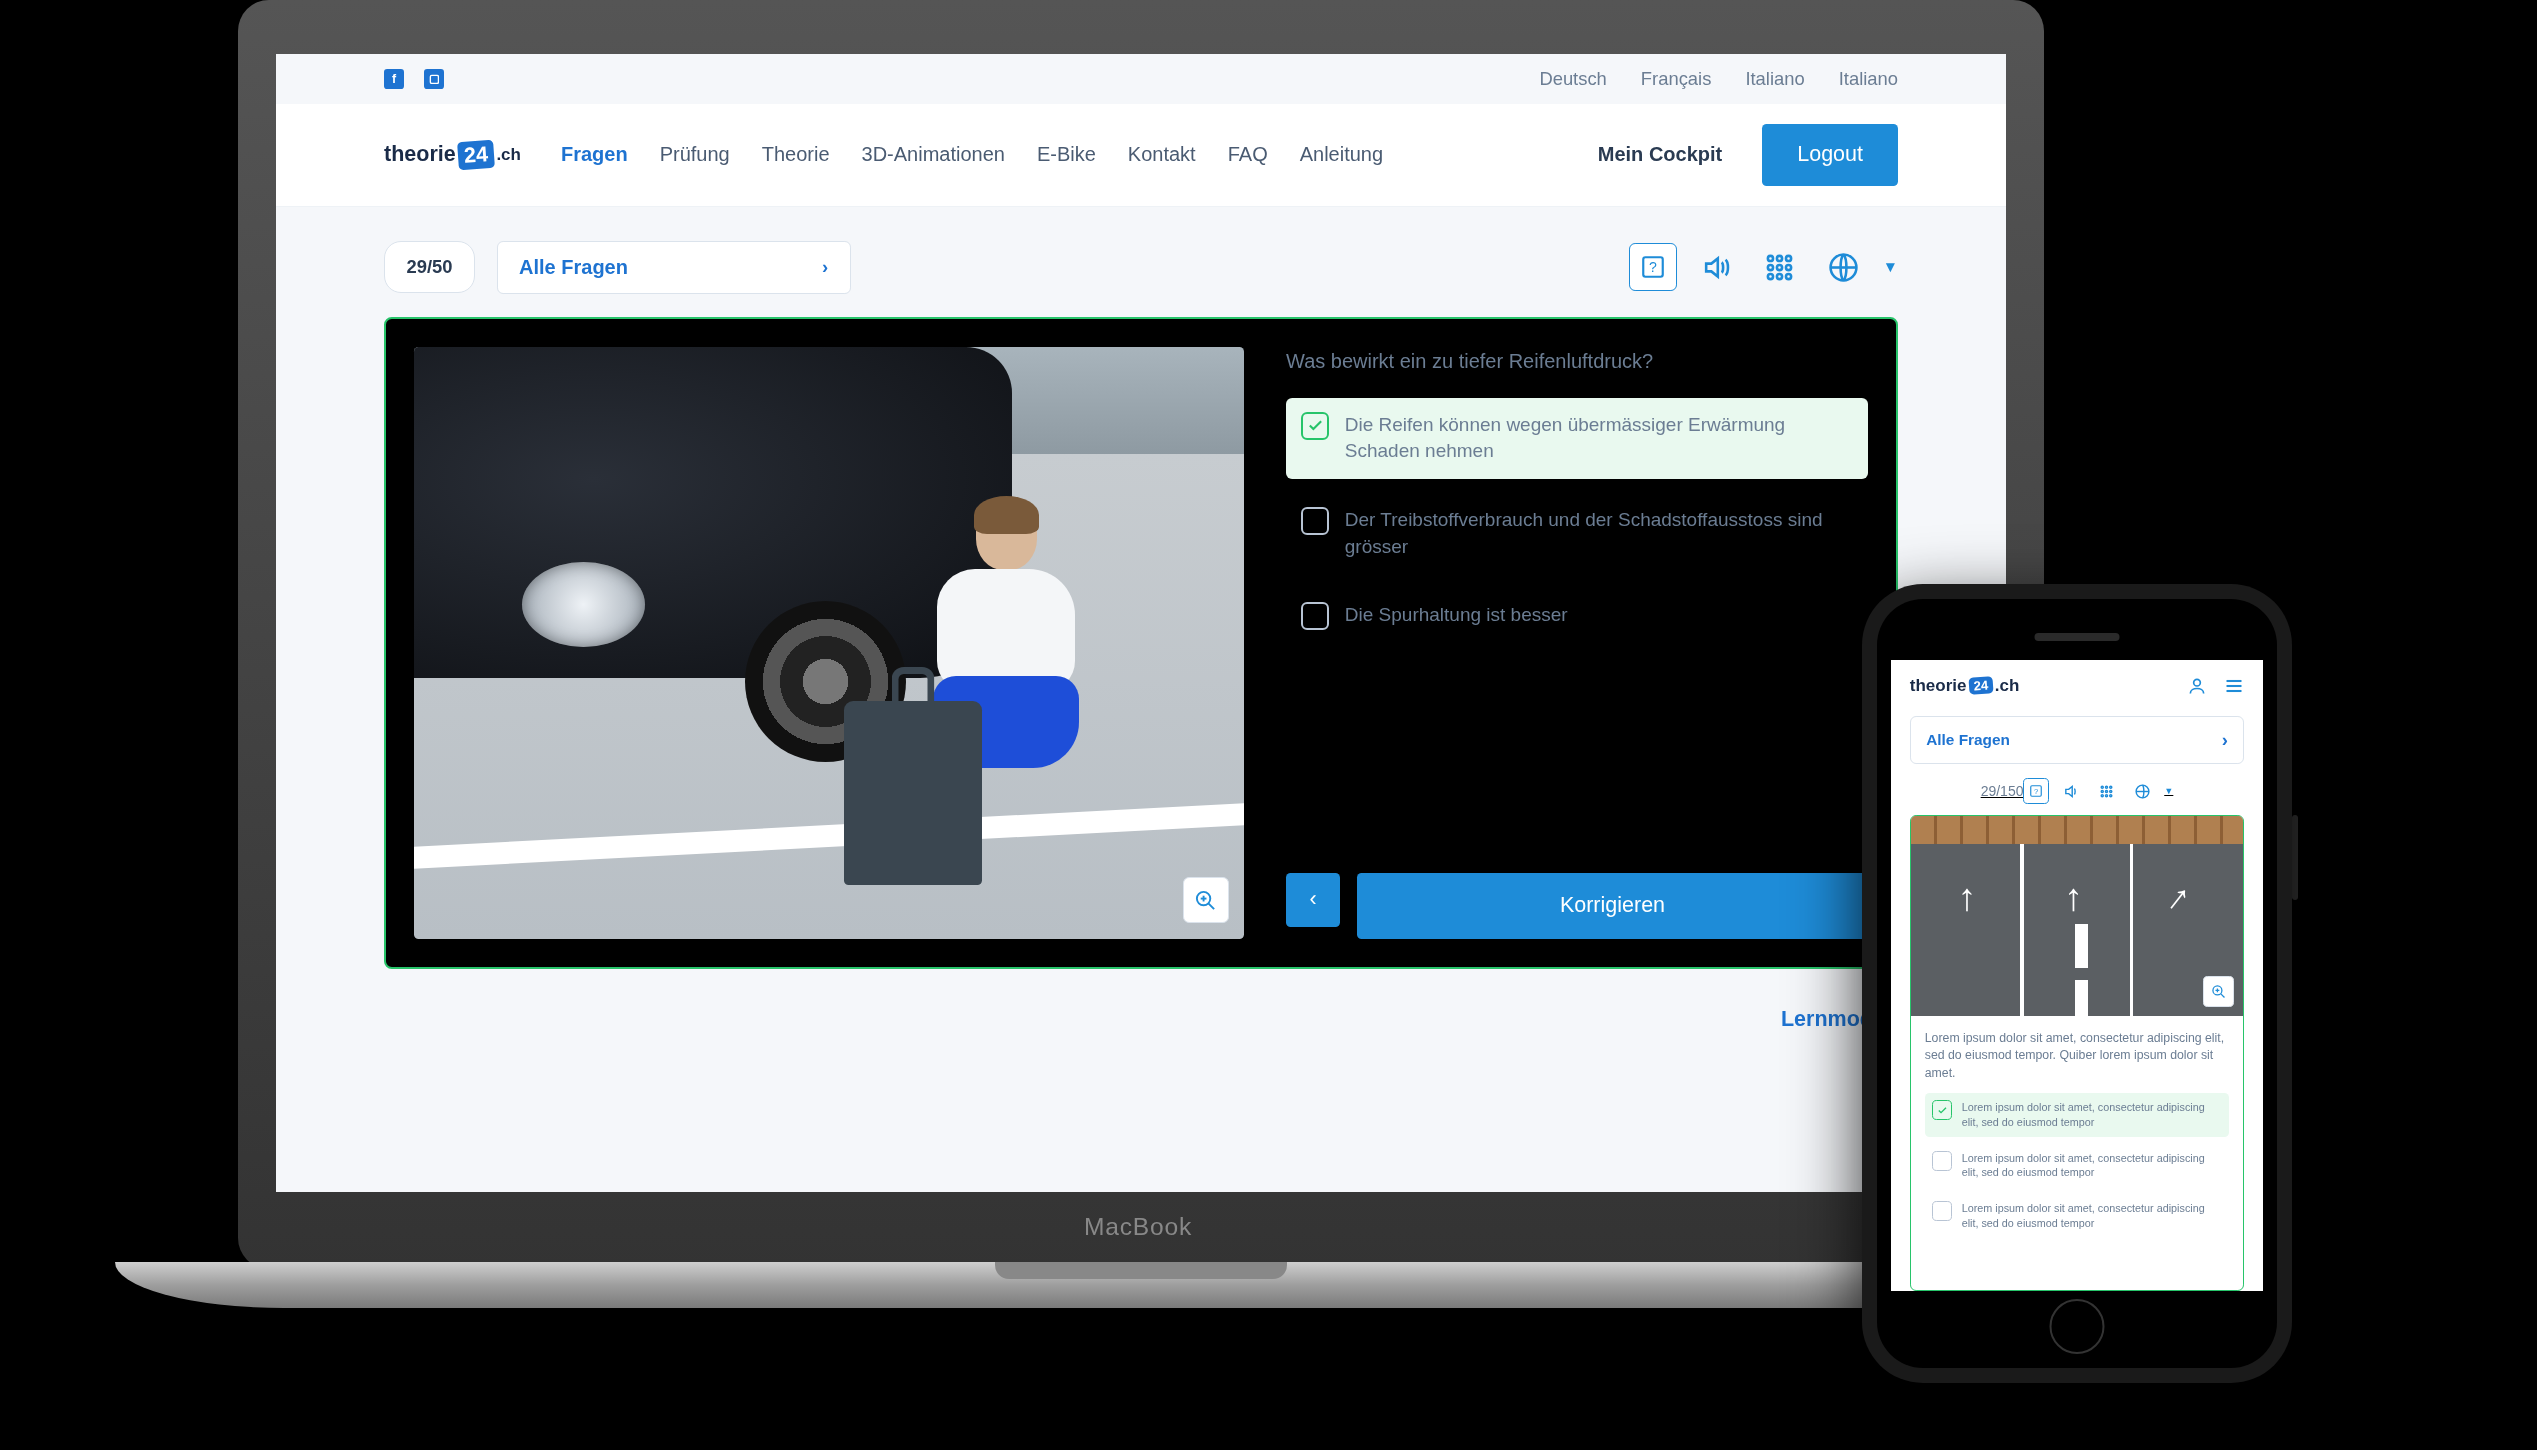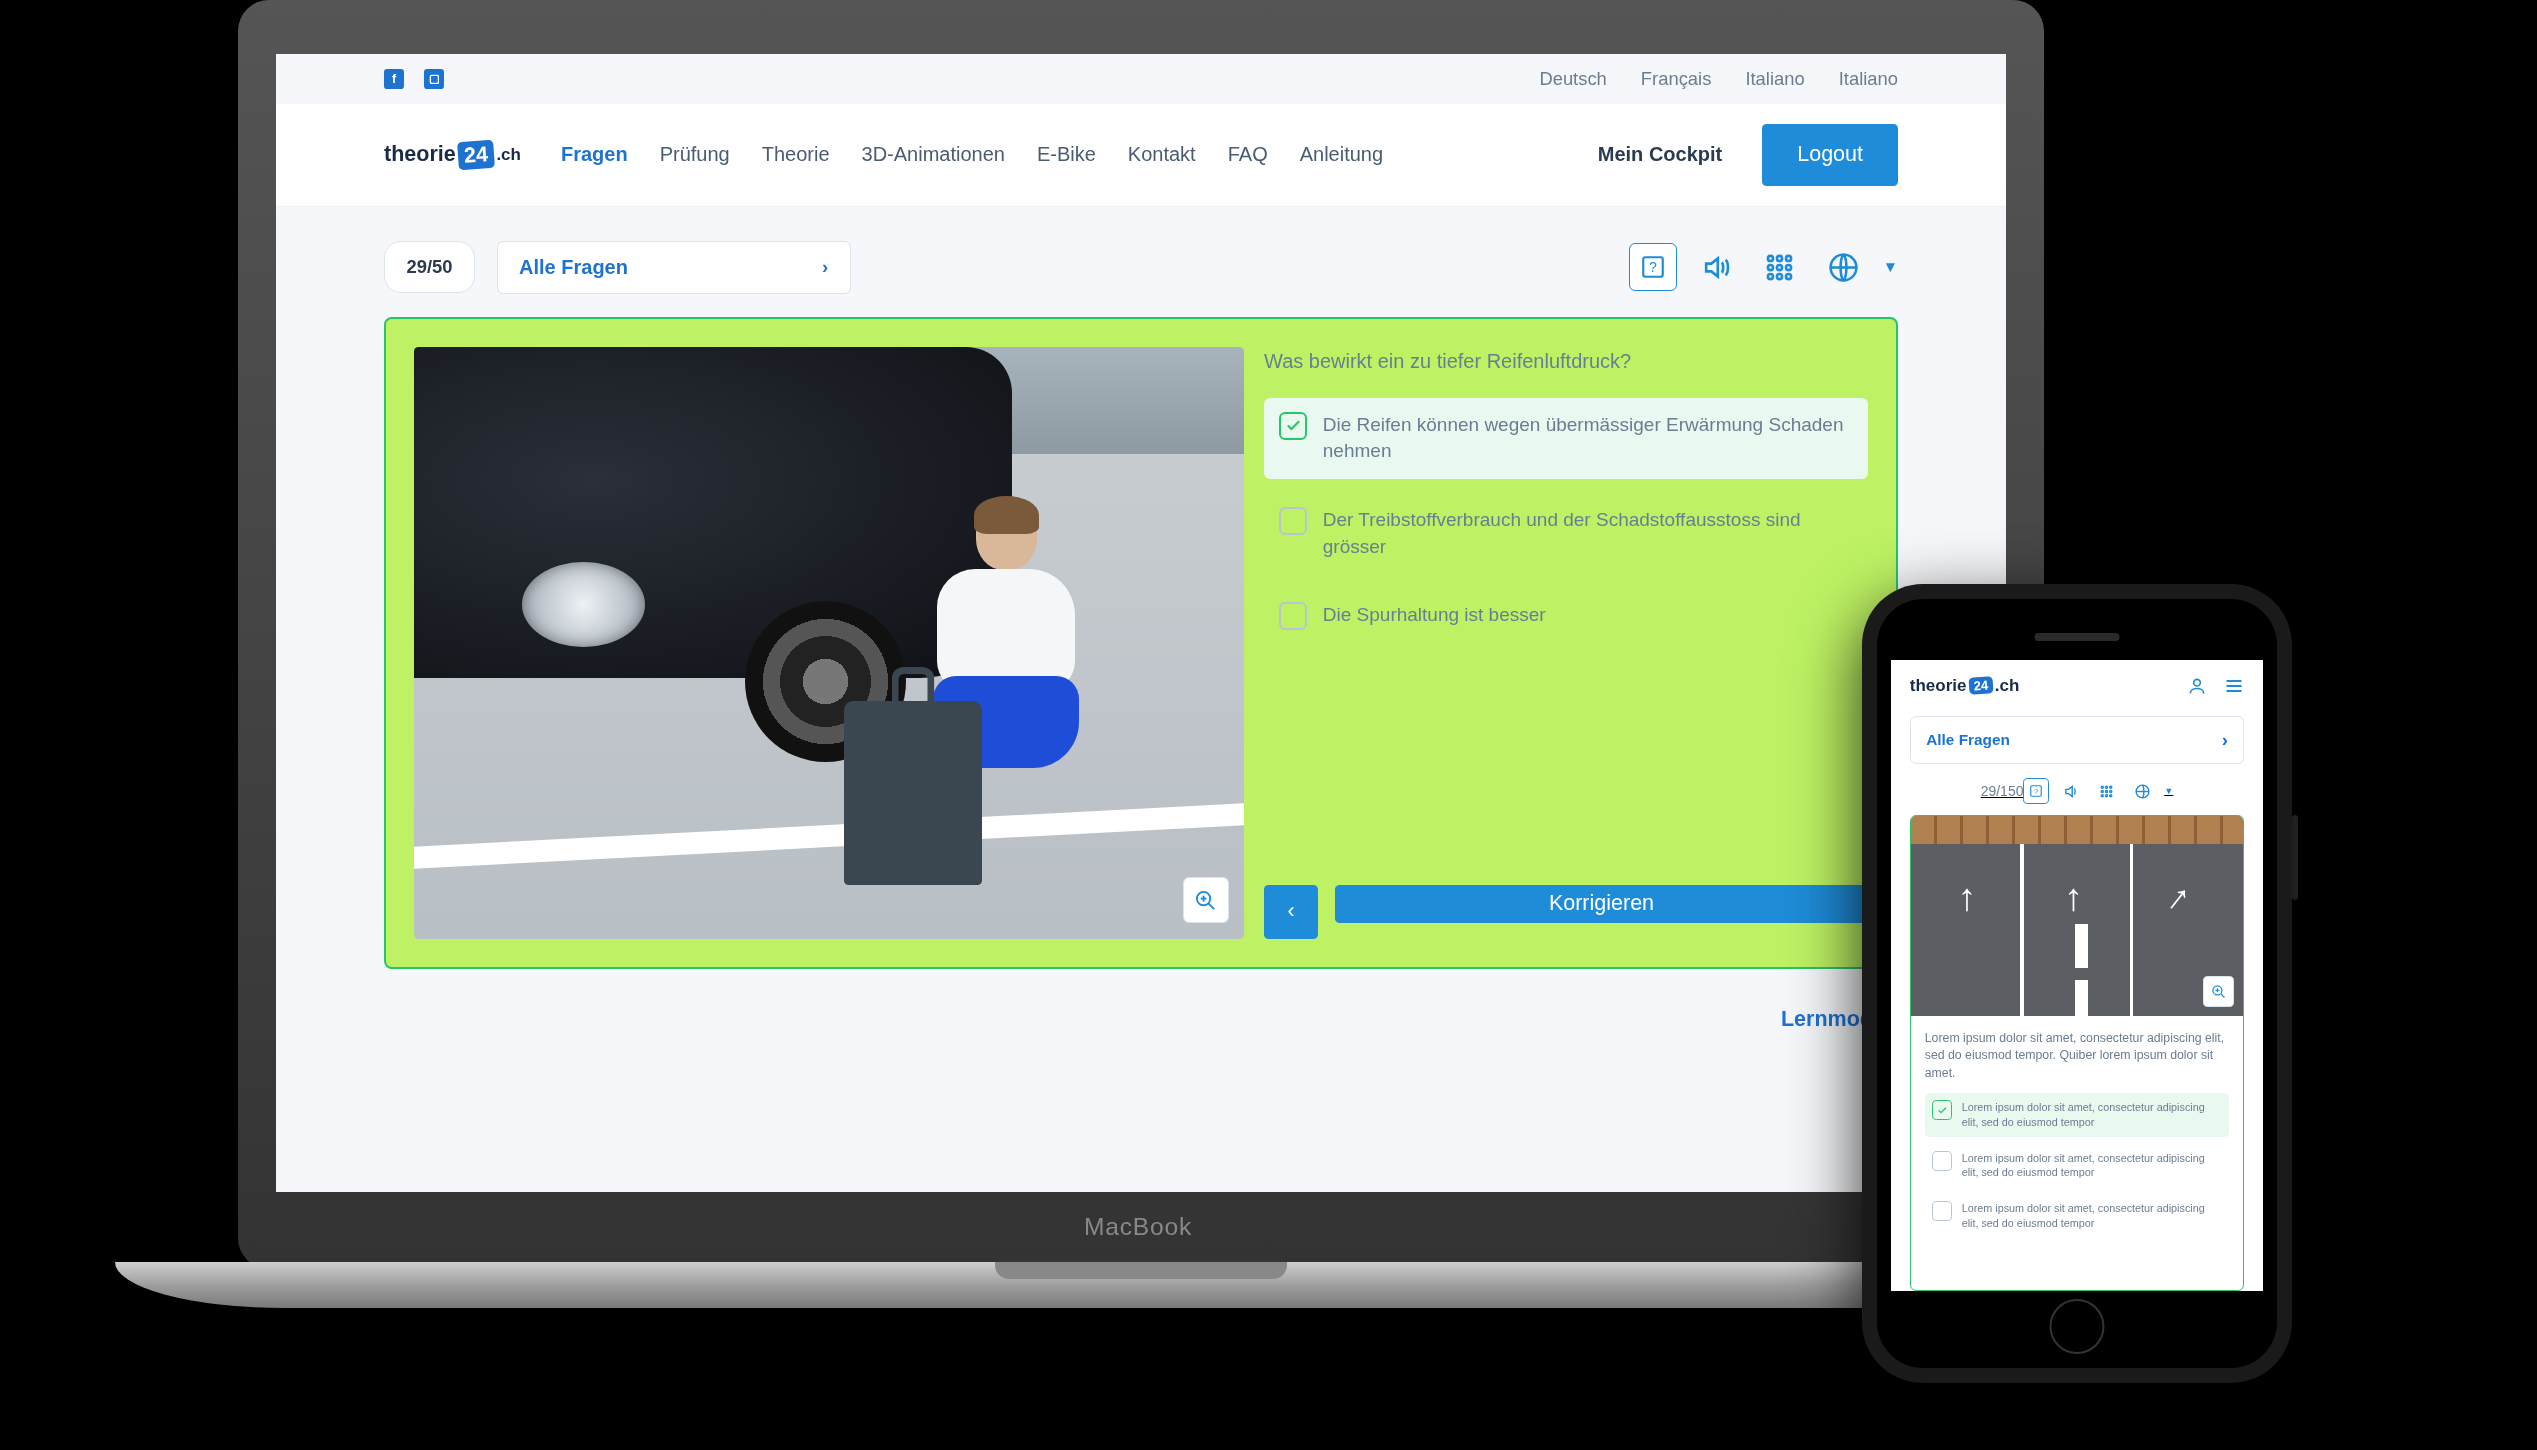--- a/index.html
+++ b/index.html
@@ -202,26 +202,26 @@
   justify-content: center;
   cursor: pointer;
   color: #1e8cd8;
   background: #fff;
 }
 .tool-icon.noborder { border: none; background: transparent; }
 .tool-caret { color: #1e8cd8; font-size: 15.4px; cursor: pointer; }
 
 .question-card {
   margin: 0 108px 23px;
-  background: #bef264;
+  background: #000000;
   border: 2.3px solid #27c46a;
   border-radius: 7.7px;
   padding: 28px;
   display: flex;
-  gap: 20px;
+  gap: 42px;
 }
 .q-image-wrap {
   position: relative;
   flex: 0 0 830px;
 }
 .q-image {
   width: 100%;
   height: 592px;
   border-radius: 4.6px;
   background: linear-gradient(180deg, #a8b4bc 0%, #8e9aa2 18%, #c7ccd0 18%, #b8bfc5 100%);
@@ -283,21 +283,21 @@
   width: 54px; height: 54px;
   border-radius: 4.6px;
   font-size: 21.5px;
   cursor: pointer;
 }
 .korr-btn {
   flex: 1;
   background: #1e8cd8;
   color: #fff;
   border: none;
-  height: 38px;
+  height: 66px;
   border-radius: 4.6px;
   font-size: 21.5px;
   font-weight: 500;
   cursor: pointer;
 }
 
 .lernmodus {
   text-align: right;
   padding: 15.4px 108px 31px;
   color: #1e73d1;

